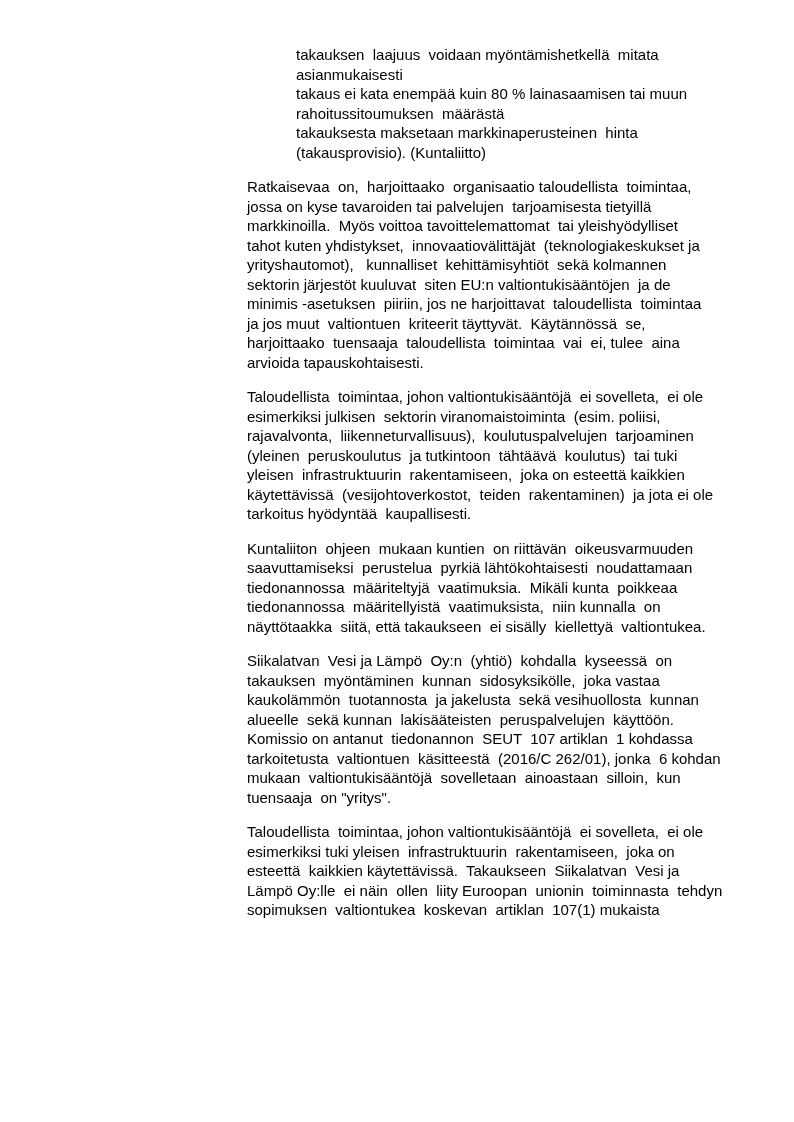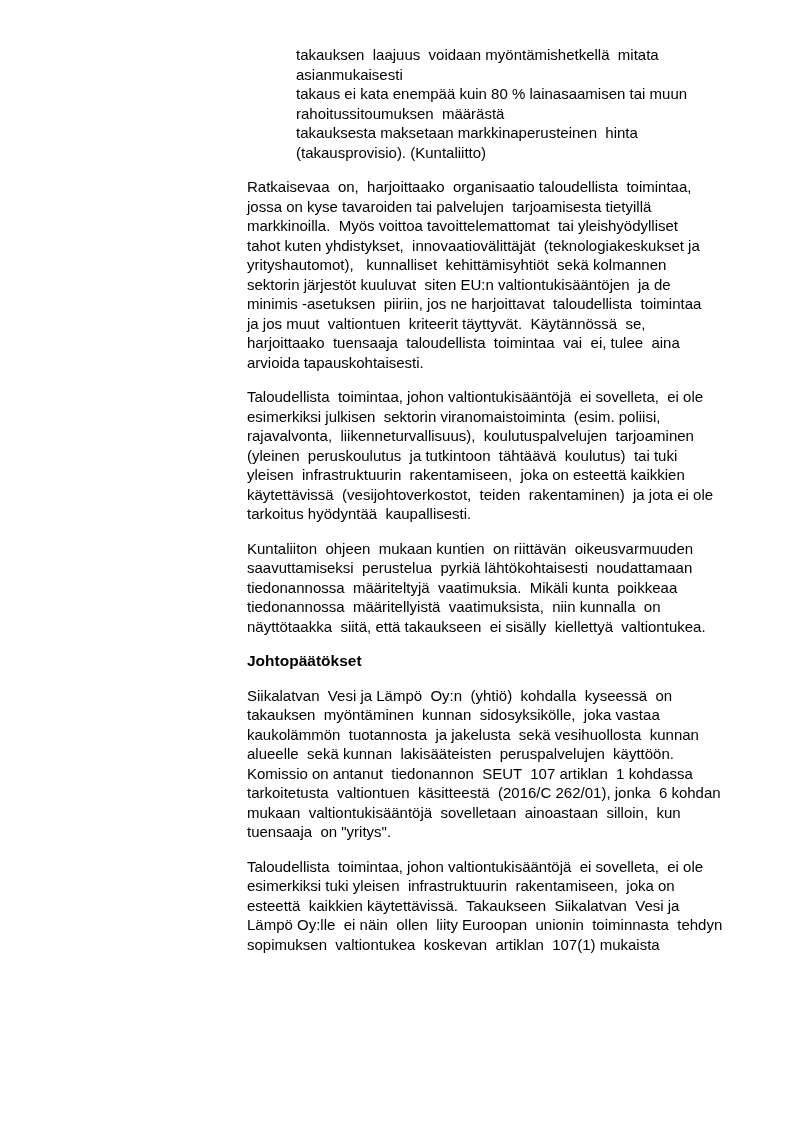--- a/index.html
+++ b/index.html
@@ -72,21 +72,20 @@
 yleisen  infrastruktuurin  rakentamiseen,  joka on esteettä kaikkien
 käytettävissä  (vesijohtoverkostot,  teiden  rakentaminen)  ja jota ei ole
 tarkoitus hyödyntää  kaupallisesti.</p>
 
     <p class="para">Kuntaliiton  ohjeen  mukaan kuntien  on riittävän  oikeusvarmuuden
 saavuttamiseksi  perustelua  pyrkiä lähtökohtaisesti  noudattamaan
 tiedonannossa  määriteltyjä  vaatimuksia.  Mikäli kunta  poikkeaa
 tiedonannossa  määritellyistä  vaatimuksista,  niin kunnalla  on
 näyttötaakka  siitä, että takaukseen  ei sisälly  kiellettyä  valtiontukea.</p>
 
-    <h2 class="section-heading">Johtopäätökset</h2>
 
     <p class="para">Siikalatvan  Vesi ja Lämpö  Oy:n  (yhtiö)  kohdalla  kyseessä  on
 takauksen  myöntäminen  kunnan  sidosyksikölle,  joka vastaa
 kaukolämmön  tuotannosta  ja jakelusta  sekä vesihuollosta  kunnan
 alueelle  sekä kunnan  lakisääteisten  peruspalvelujen  käyttöön.
 Komissio on antanut  tiedonannon  SEUT  107 artiklan  1 kohdassa
 tarkoitetusta  valtiontuen  käsitteestä  (2016/C 262/01), jonka  6 kohdan
 mukaan  valtiontukisääntöjä  sovelletaan  ainoastaan  silloin,  kun
 tuensaaja  on "yritys".</p>
 

